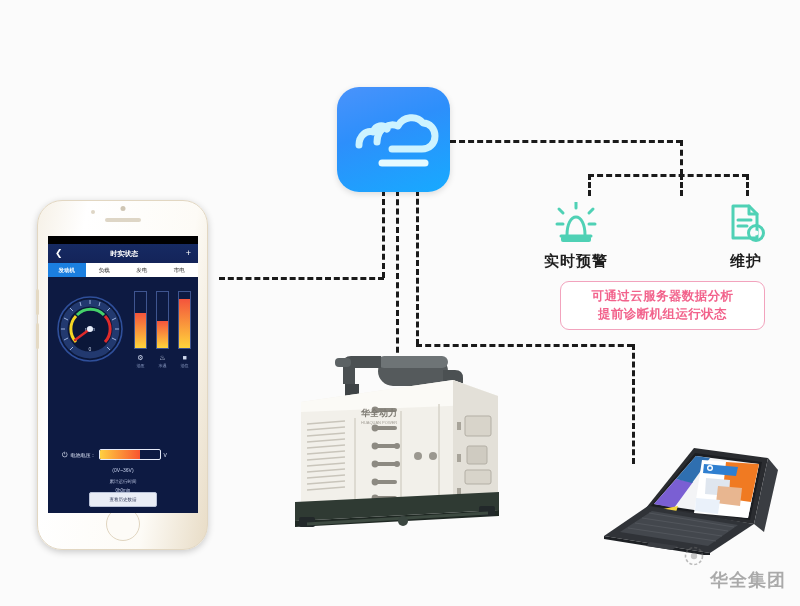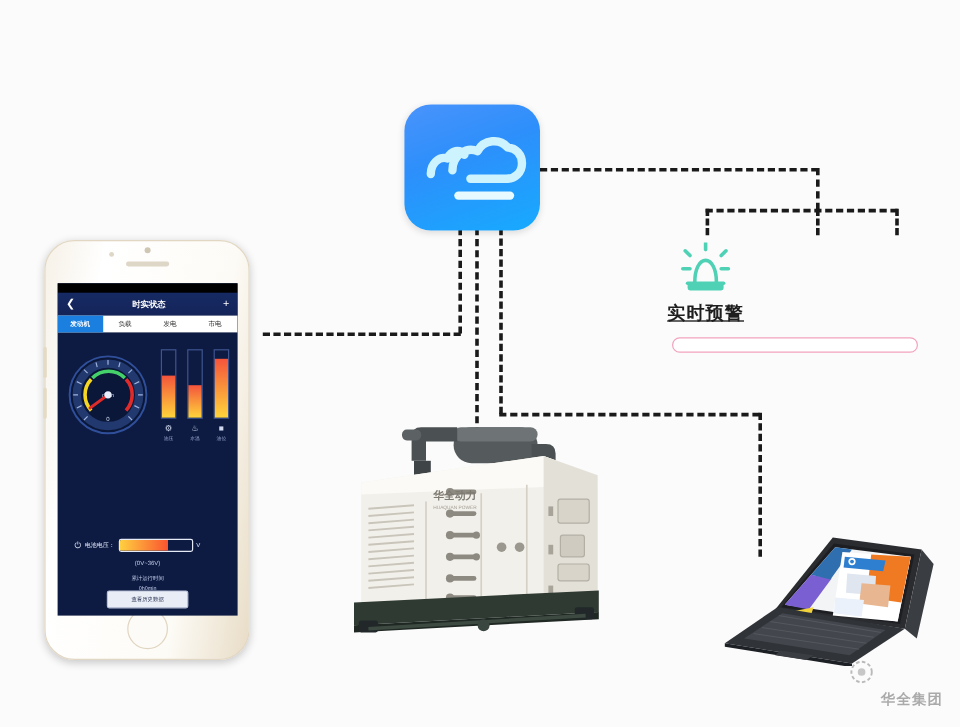--- a/index.html
+++ b/index.html
@@ -147,21 +147,21 @@
   .genset{position:absolute;left:283px;top:344px;width:235px;height:192px;}
 
   
   .laptop{position:absolute;left:598px;top:440px;width:190px;height:115px;}
 
   
   .watermark{
     position:absolute;right:14px;bottom:14px;
     display:flex;align-items:center;gap:6px;opacity:.45;
   }
-  .wm-txt{font-size:12px;font-weight:bold;color:#4a4a4a;letter-spacing:1px;margin-top:48px;}
+  .wm-txt{font-size:18px;font-weight:bold;color:#4a4a4a;letter-spacing:1px;margin-top:48px;}
 </style>
 </head>
 <body>
 
 <div class="stage">
 
 
   <div class="dash-h" style="left:450px;top:140px;width:232px;"></div>
   <div class="dash-v" style="left:680px;top:140px;height:35px;"></div>
   <div class="dash-h" style="left:588px;top:174px;width:160px;"></div>
@@ -181,41 +181,58 @@
   <div class="cloud-box">
     <svg width="113" height="105" viewBox="0 0 113 105">
       <g fill="none" stroke="#cdf3ff" stroke-width="7" stroke-linecap="round" stroke-linejoin="round">
         <path d="M40 55 C40 42 52 35 61 39 C66 29 80 28 86 36 C93 36 98 42 98 49 C98 57 92 62 85 62 L55 62"></path>
         <path d="M22 58 C22 49 29 43 36 45 C39 38 46 37 50 42"></path>
         <path d="M45 76 L88 76" stroke="#e6faff"></path>
       </g>
     </svg>
   </div>
 
-  <div class="svc" style="left:542px;top:196px;text-decoration:underline;">
+  <div class="svc" style="left:530px;top:196px;">
     <div class="glyph">
       <svg width="42" height="44" viewBox="0 0 42 44">
         <g stroke="#4fd1b5" stroke-width="3" fill="none" stroke-linecap="round">
           <path d="M21 6 L21 0.5"></path>
           <path d="M8 11 L4 7"></path>
           <path d="M34 11 L38 7"></path>
           <path d="M12 33 C12 22 16 15 21 15 C26 15 30 22 30 33"></path>
           <path d="M6 34 L36 34"></path>
           <path d="M2 22 L8 22"></path>
           <path d="M34 22 L40 22"></path>
         </g>
         <rect x="6" y="34" width="30" height="6" rx="2" fill="#4fd1b5"></rect>
       </svg>
     </div>
     <div class="lbl">实时预警</div>
   </div>
 
 
+  <div class="svc" style="left:700px;top:196px;">
+    <div class="glyph">
+      <svg width="42" height="44" viewBox="0 0 42 44">
+        <g stroke="#4fd1b5" stroke-width="3" fill="none" stroke-linejoin="round" stroke-linecap="round">
+          <path d="M8 4 L24 4 L32 12 L32 36 L8 36 Z"></path>
+          <path d="M24 4 L24 12 L32 12"></path>
+          <path d="M13 18 L26 18"></path>
+          <path d="M13 24 L22 24"></path>
+        </g>
+        <circle cx="31" cy="31" r="7.5" fill="none" stroke="#4fd1b5" stroke-width="3"></circle>
+        <circle cx="31" cy="31" r="2.4" fill="#fbfbfb"></circle>
+      </svg>
+    </div>
+    <div class="lbl">维护</div>
+  </div>
 
   <div class="note">
+    <div>可通过云服务器数据分析</div>
+    <div>提前诊断机组运行状态</div>
   </div>
 
   <div class="phone">
     <div class="phone-cam2"></div>
     <div class="phone-speaker"></div>
     <div class="phone-cam"></div>
     <div class="phone-side" style="top:88px;height:26px;"></div>
     <div class="phone-side" style="top:122px;height:26px;"></div>
     <div class="phone-home"></div>
 

